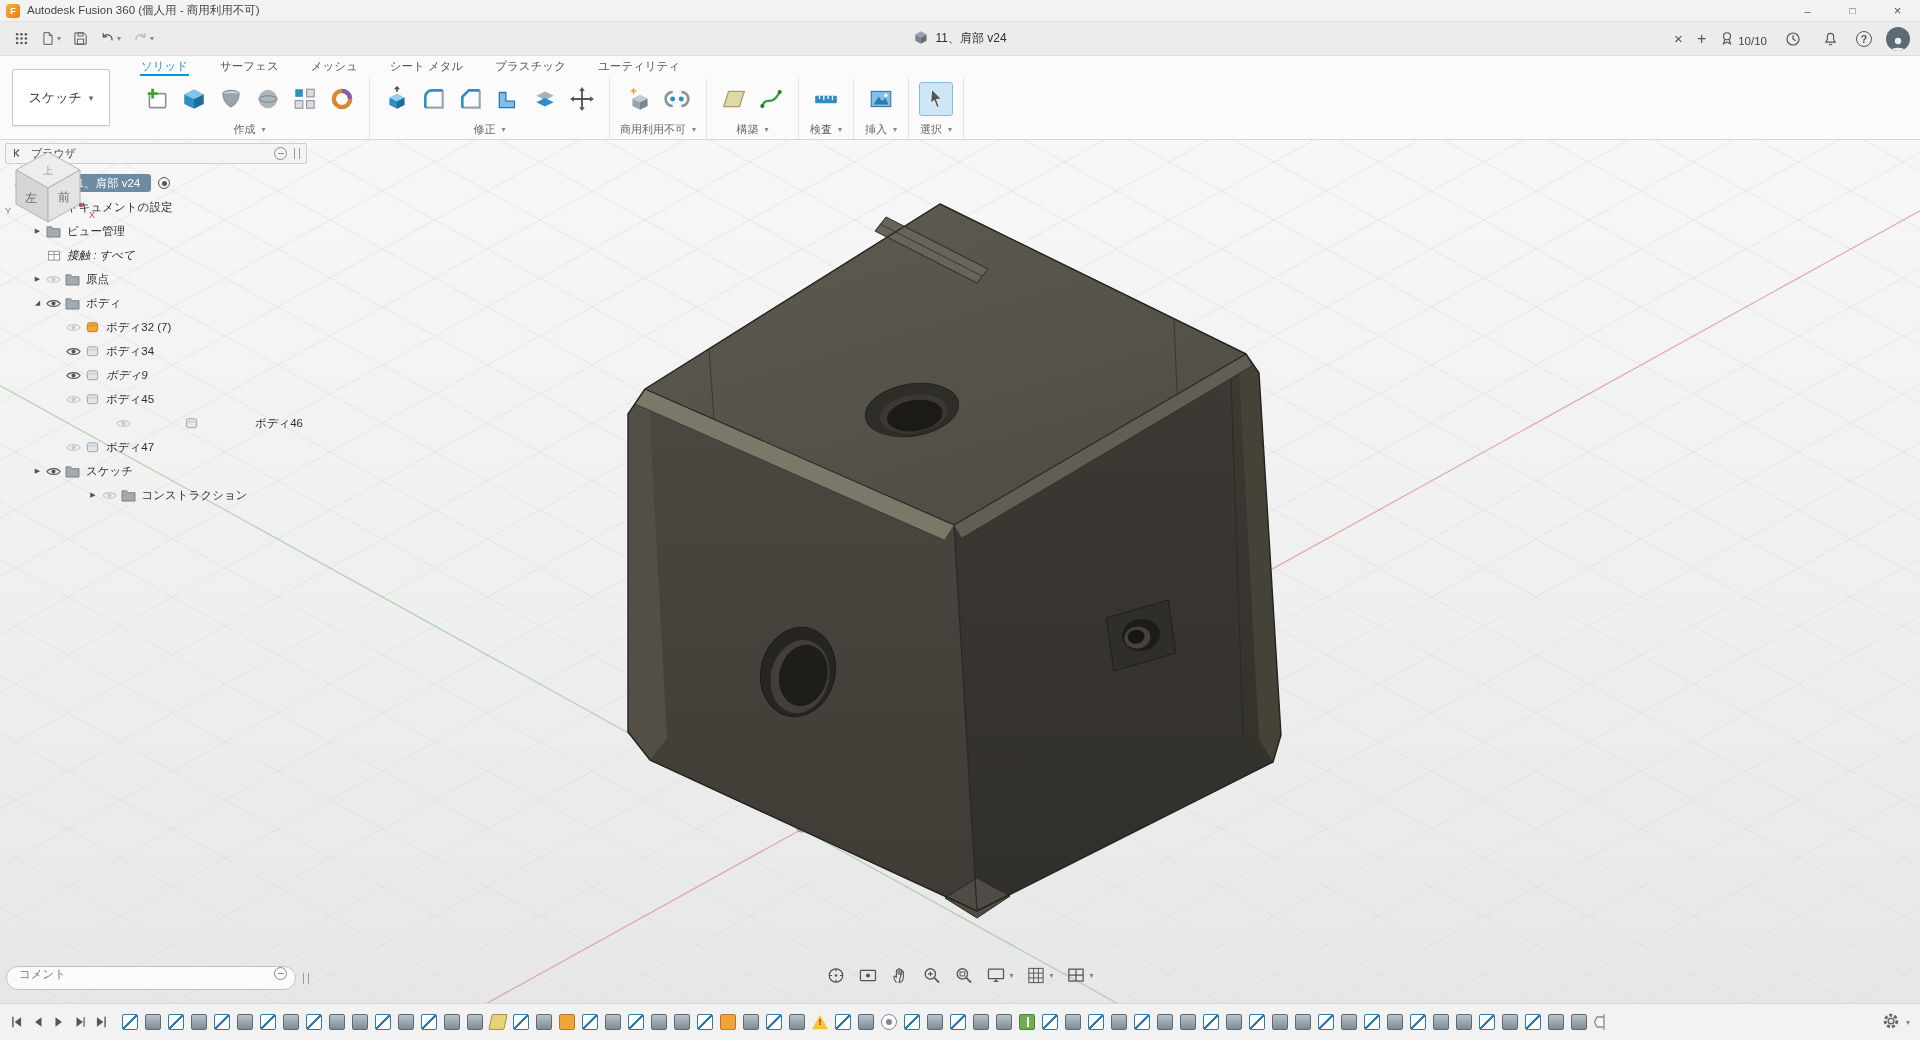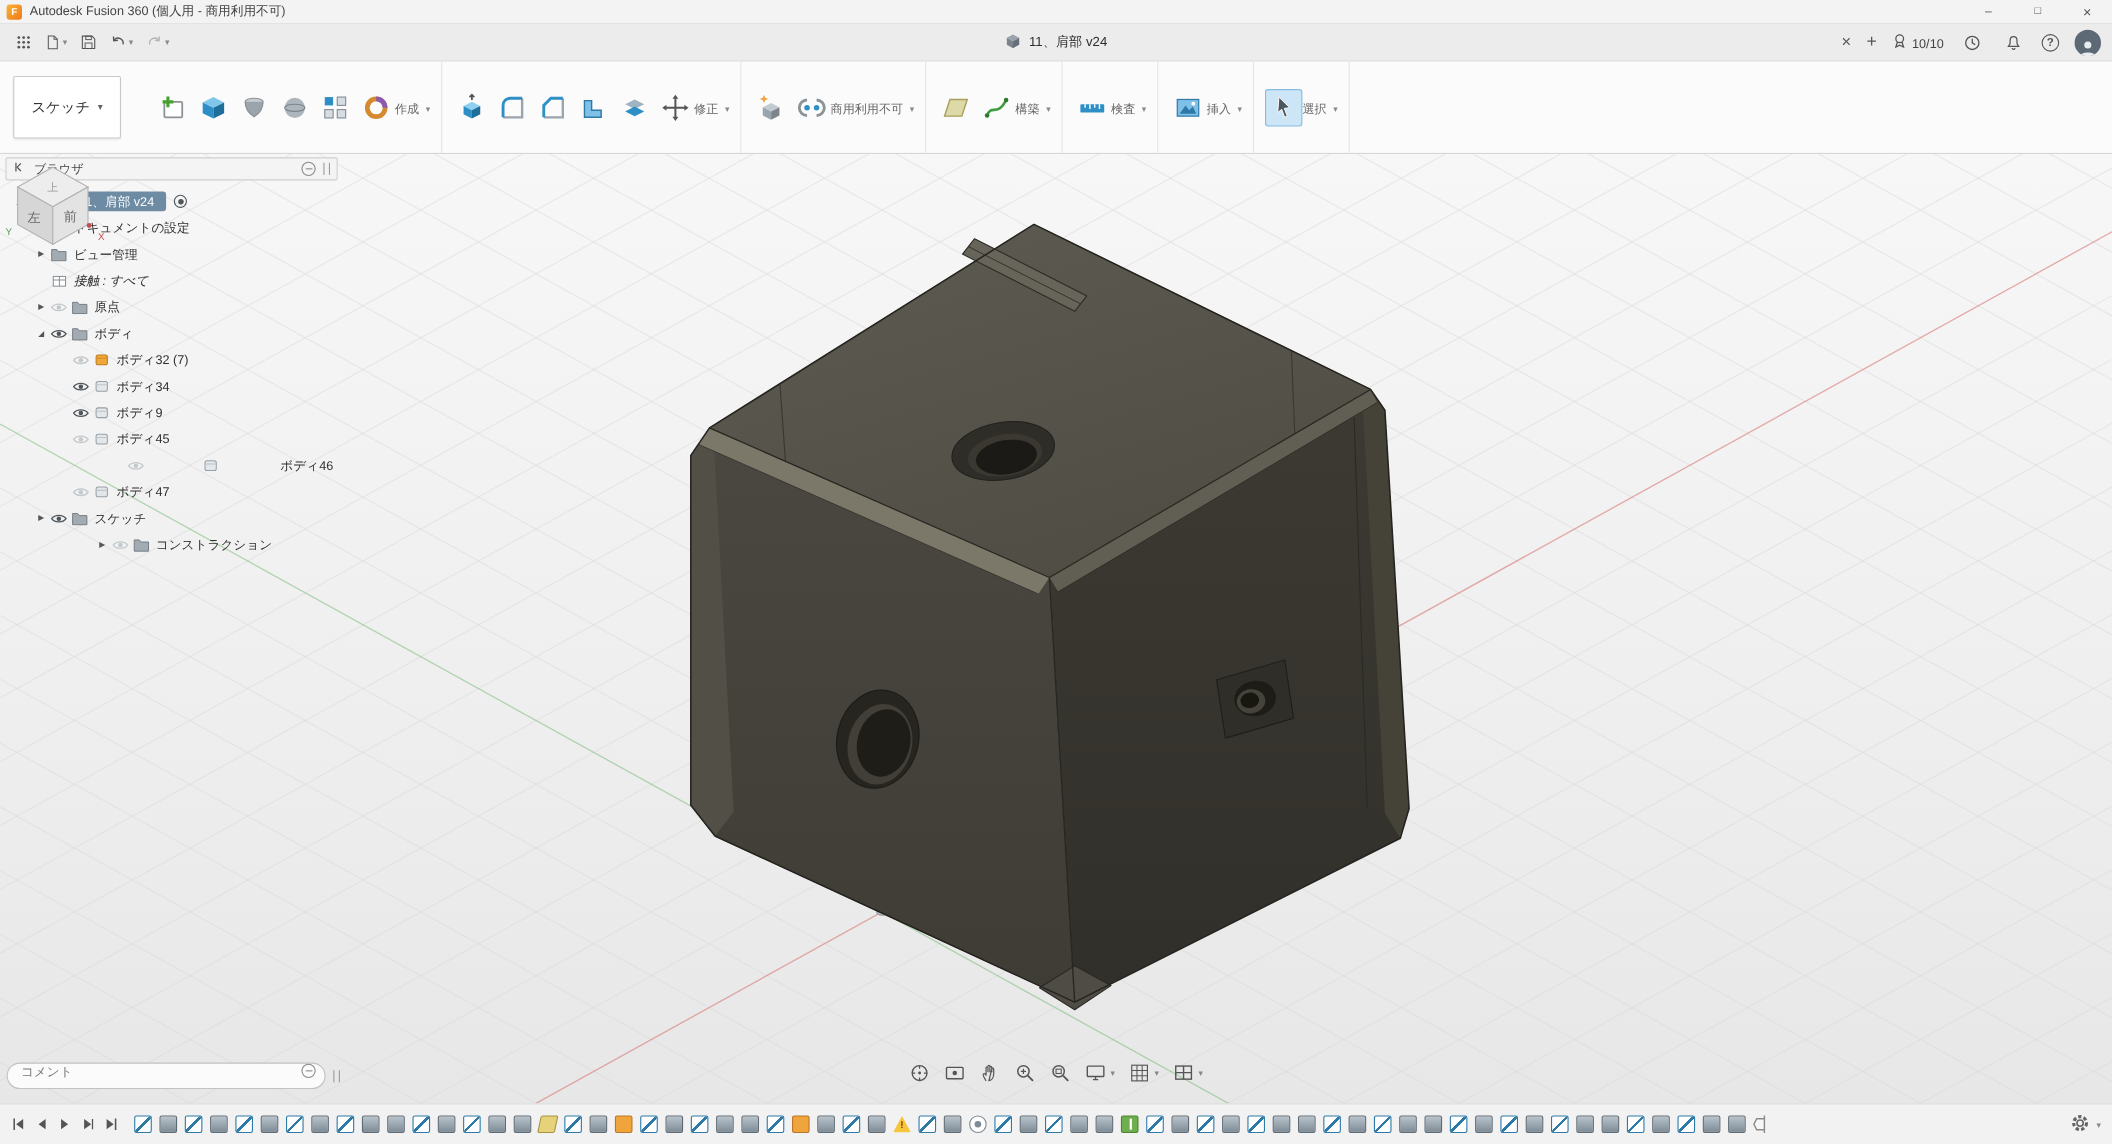--- a/index.html
+++ b/index.html
@@ -30,21 +30,21 @@
 
   
   .toolbar { height:84px; background:#fbfbfb; border-bottom:1px solid #d7d7d7; position:relative; }
   .workspace-box { position:absolute; left:12px; top:13px; width:98px; height:57px; background:#fff; border:1px solid #c9c9c9; border-radius:2px; box-shadow:0 1px 2px rgba(0,0,0,.07); display:flex; align-items:center; justify-content:center; gap:7px; font-size:13px; color:#333; }
   .ws-caret { font-size:9px; color:#666; }
   .tb-main { margin-left:130px; height:100%; display:flex; flex-direction:column; }
   .tb-tabs { display:flex; gap:30px; height:22px; align-items:flex-end; padding:0 0 2px 10px; font-size:11.5px; color:#555; }
   .tb-tab { padding:0 1px 2px 1px; white-space:nowrap; }
   .tb-tab.active { color:#0696d7; border-bottom:2px solid #0696d7; padding-bottom:0; }
   .tb-panels { display:flex; flex:1; align-items:stretch; }
-  .tb-panel { display:flex; align-items:center; padding:1px 10px 0; border-right:1px solid #e5e5e5; }
+  .tb-panel { display:flex; flex-direction:column; align-items:center; padding:1px 10px 0; border-right:1px solid #e5e5e5; }
   .tb-icons { display:flex; gap:3px; align-items:center; height:40px; }
   .tb-icon { width:34px; height:34px; display:flex; align-items:center; justify-content:center; border-radius:3px; }
   .tb-icon.hl { background:#cde6f7; border:1px solid #85bce0; }
   .tb-label { font-size:11px; color:#666; display:flex; align-items:center; gap:4px; padding-top:3px; white-space:nowrap; }
 
   
   .canvas { position:relative; height:863px; background:linear-gradient(180deg,#f7f7f7 0%,#efefef 55%,#e7e7e7 100%); overflow:hidden; }
   .canvas > svg { position:absolute; left:0; top:0; }
 
   
@@ -198,20 +198,28 @@
     </span>
   </div>
 </div>
 
 <div class="toolbar">
   <div class="workspace-box">
     <span>スケッチ</span>
     <span class="ws-caret">▾</span>
   </div>
   <div class="tb-main">
+    <div class="tb-tabs" id="tb-tabs">
+        <div class="tb-tab active">ソリッド</div>
+        <div class="tb-tab">サーフェス</div>
+        <div class="tb-tab">メッシュ</div>
+        <div class="tb-tab">シート メタル</div>
+        <div class="tb-tab">プラスチック</div>
+        <div class="tb-tab">ユーティリティ</div>
+      </div>
     <div class="tb-panels" id="tb-panels">
         <div class="tb-panel">
           <div class="tb-icons">
             <div class="tb-icon">
               <svg width="26" height="26" viewBox="0 0 24 24" fill="none">
                 <rect x="5" y="7" width="15" height="13" rx="1" fill="#fff" stroke="#8b9298" stroke-width="1.5"></rect>
                 <path d="M8 2.5 V11.5 M3.5 7 H12.5" stroke="#44a12e" stroke-width="2.6"></path>
               </svg>
             </div>
             <div class="tb-icon">
@@ -656,21 +664,21 @@
             </svg>
           </span>
           <span class="tw-icon">
             <svg width="15" height="14" viewBox="0 0 15 15">
               <rect x="2" y="3" width="11" height="9.5" rx="2" fill="#e3e7ea" stroke="#97a0a7"></rect>
               <path d="M2 6.2 h11" stroke="#bcc4ca"></path>
             </svg>
           </span>
           <span class="tw-label">ボディ34</span>
         </div>
-        <div class="tree-row" style="padding-left: 46px;">
+        <div class="tree-row" style="padding-left: 46px; font-style: italic;">
           <span class="tw-arrow"></span>
           <span class="tw-eye">
             <svg width="15" height="15" viewBox="0 0 16 16">
               <path d="M1 8 C4 3.8 12 3.8 15 8 C12 12.2 4 12.2 1 8 Z" fill="none" stroke="#4f565c" stroke-width="1.3"></path>
               <circle cx="8" cy="8" r="2.2" fill="#4f565c"></circle>
             </svg>
           </span>
           <span class="tw-icon">
             <svg width="15" height="14" viewBox="0 0 15 15">
               <rect x="2" y="3" width="11" height="9.5" rx="2" fill="#e3e7ea" stroke="#97a0a7"></rect>

